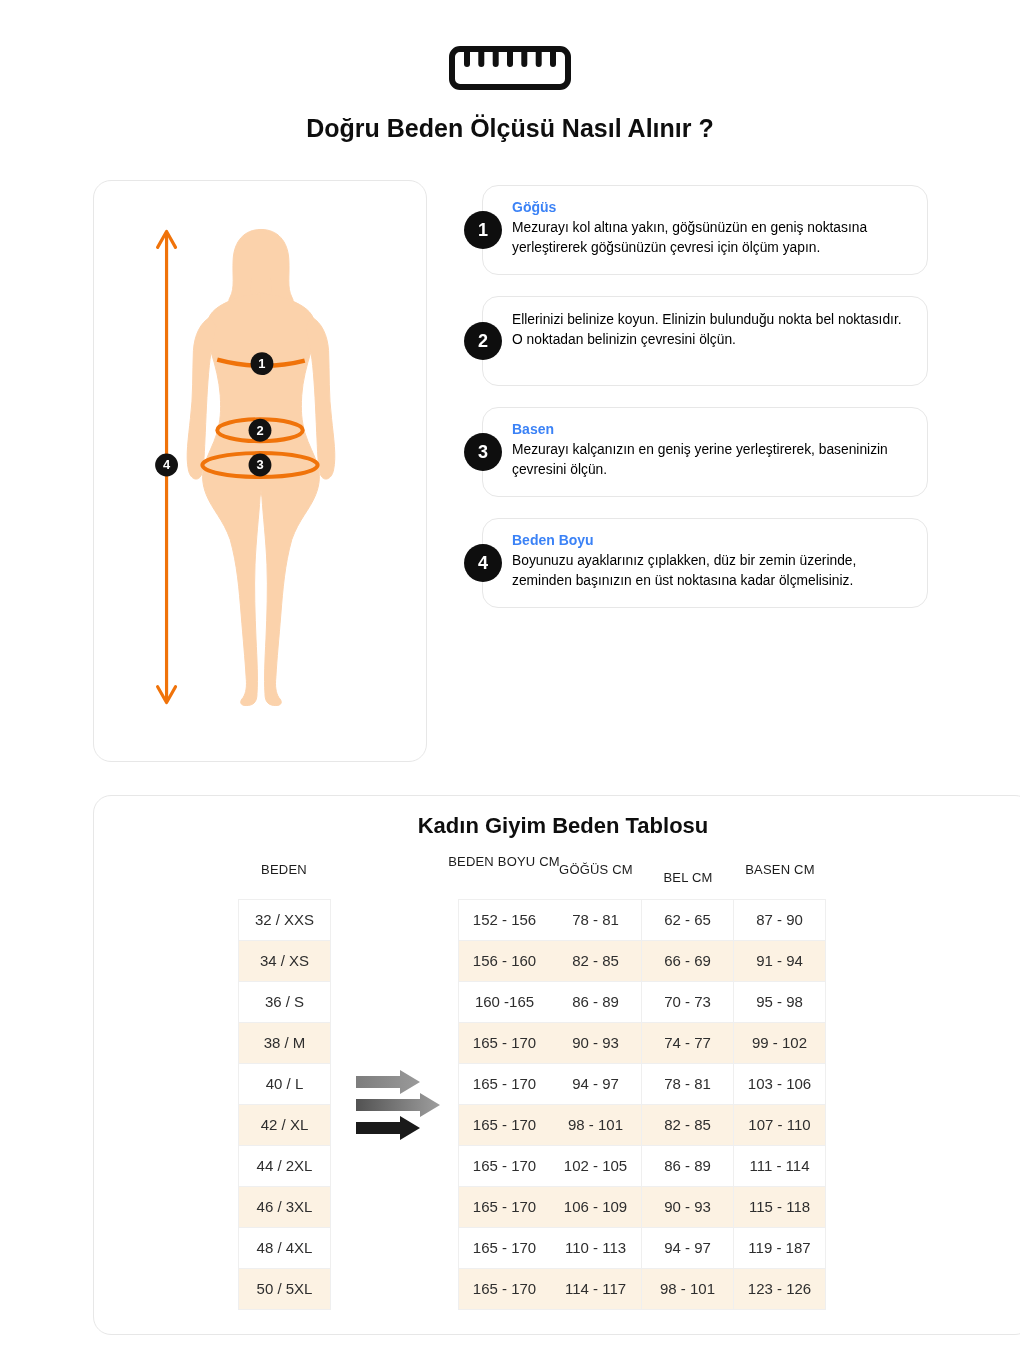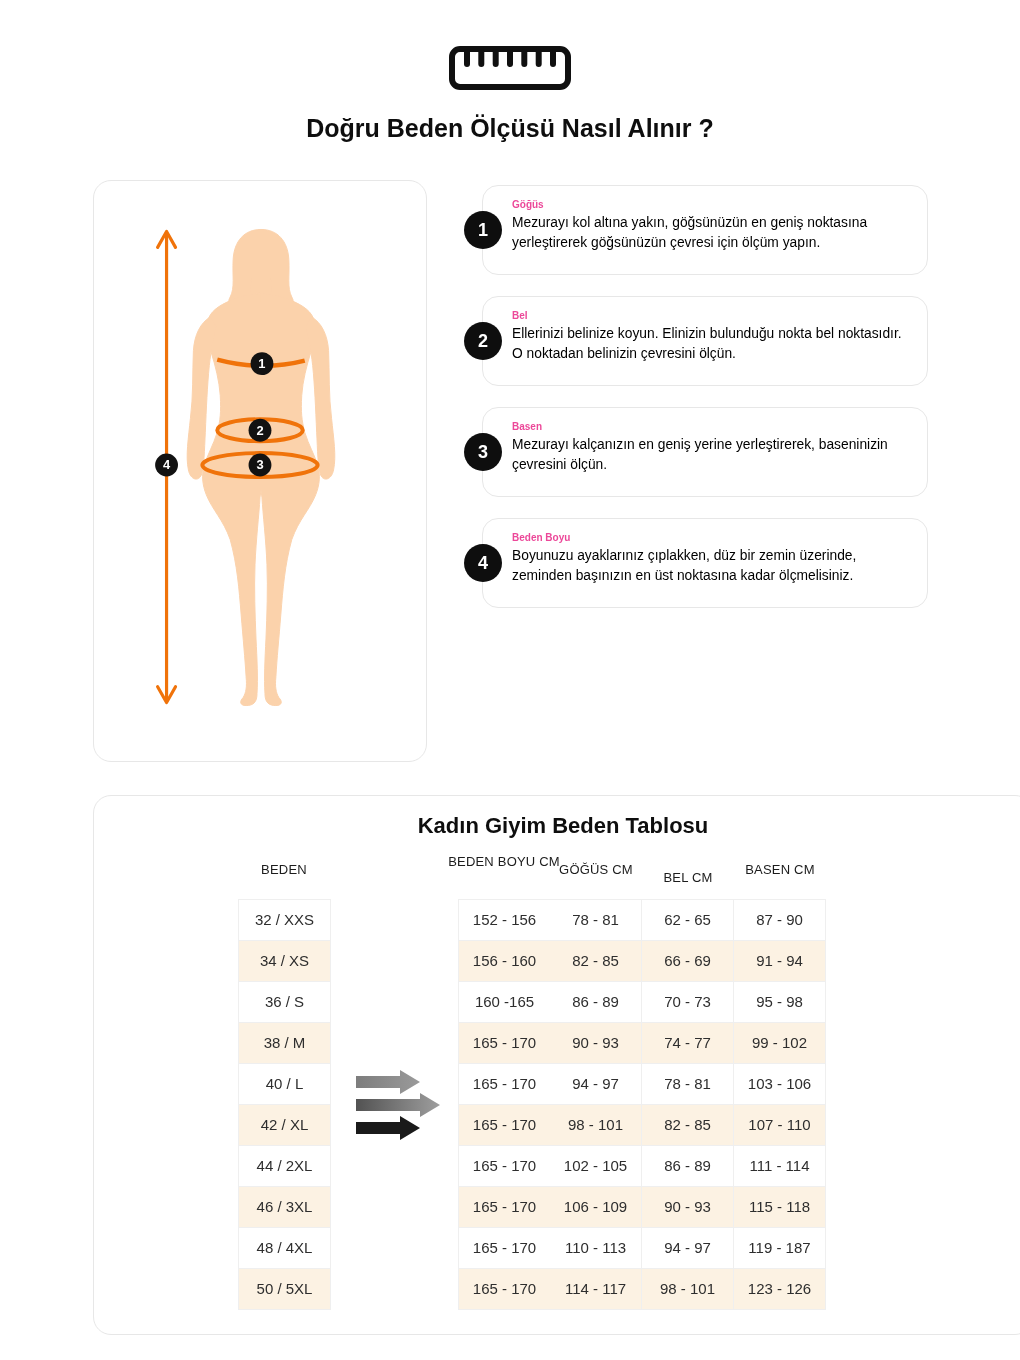--- a/index.html
+++ b/index.html
@@ -16,21 +16,21 @@
                 border:1px solid #e7e7e7;border-radius:18px;background:#fff;}
   .figure-panel svg{position:absolute;left:0;top:0;}
 
   
   .card{position:absolute;left:482px;width:446px;height:90px;background:#fff;
         border:1px solid #e7e7e7;border-radius:16px;box-sizing:border-box;}
   .card .num{position:absolute;left:-19px;top:50%;margin-top:-19px;width:38px;height:38px;
              border-radius:50%;background:#0e0e0e;color:#fff;display:flex;align-items:center;
              justify-content:center;font-size:18px;font-weight:700;}
   .card .body{padding:13px 16px 0 29px;}
-  .card h3{margin:0 0 3px 0;font-size:10px;font-weight:700;color:#ec4899;}
+  .card h3{margin:0 0 3px 0;font-size:14px;font-weight:700;color:#3b82f6;}
   .card p{margin:0;font-size:13.8px;line-height:1.45;color:#000000;}
 
   
   .table-panel{position:absolute;left:93px;top:795px;width:940px;height:540px;
                border:1px solid #e7e7e7;border-radius:18px;background:#fff;box-sizing:border-box;}
   .tbl-title{position:absolute;top:17px;left:0;right:0;text-align:center;
              font-size:22px;font-weight:700;color:#0e0e0e;}
   .hdr{position:absolute;font-size:13px;font-weight:500;color:#1c1c1c;text-align:center;
        line-height:16px;letter-spacing:.2px;}
   #h-size {left:144px;width:92px;top:66px;}
@@ -133,21 +133,20 @@
   <div class="card" style="top:185px;">
     <div class="num">1</div>
     <div class="body">
       <h3>Göğüs</h3>
       <p>Mezurayı kol altına yakın, göğsünüzün en geniş noktasına yerleştirerek göğsünüzün çevresi için ölçüm yapın.</p>
     </div>
   </div>
   <div class="card" style="top:296px;">
     <div class="num">2</div>
     <div class="body">
-      <h3>Bel</h3>
       <p>Ellerinizi belinize koyun. Elinizin bulunduğu nokta bel noktasıdır. O noktadan belinizin çevresini ölçün.</p>
     </div>
   </div>
   <div class="card" style="top:407px;">
     <div class="num">3</div>
     <div class="body">
       <h3>Basen</h3>
       <p>Mezurayı kalçanızın en geniş yerine yerleştirerek, baseninizin çevresini ölçün.</p>
     </div>
   </div>

